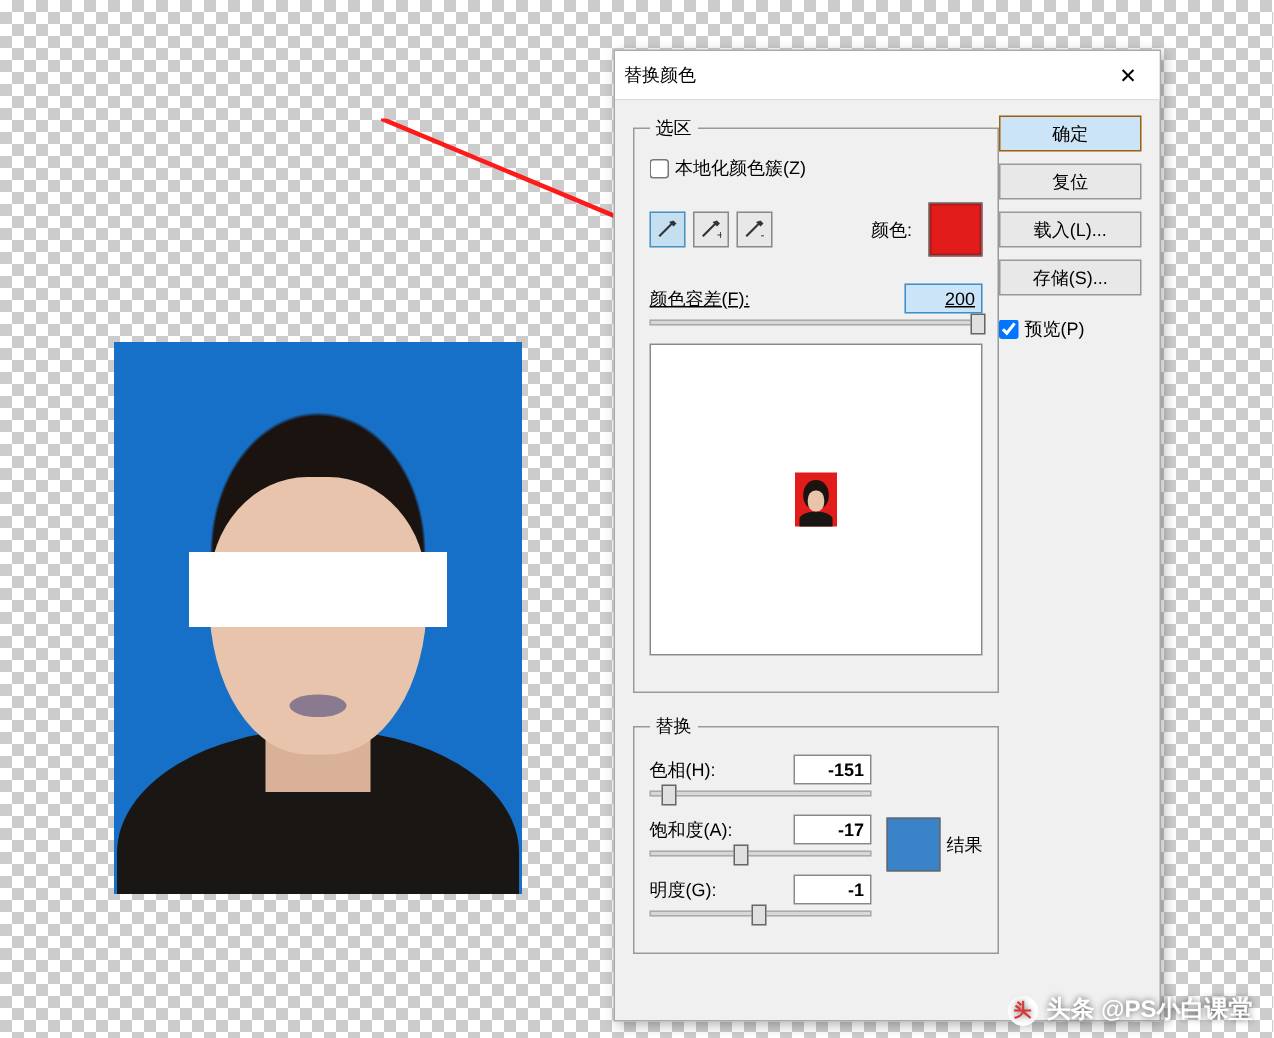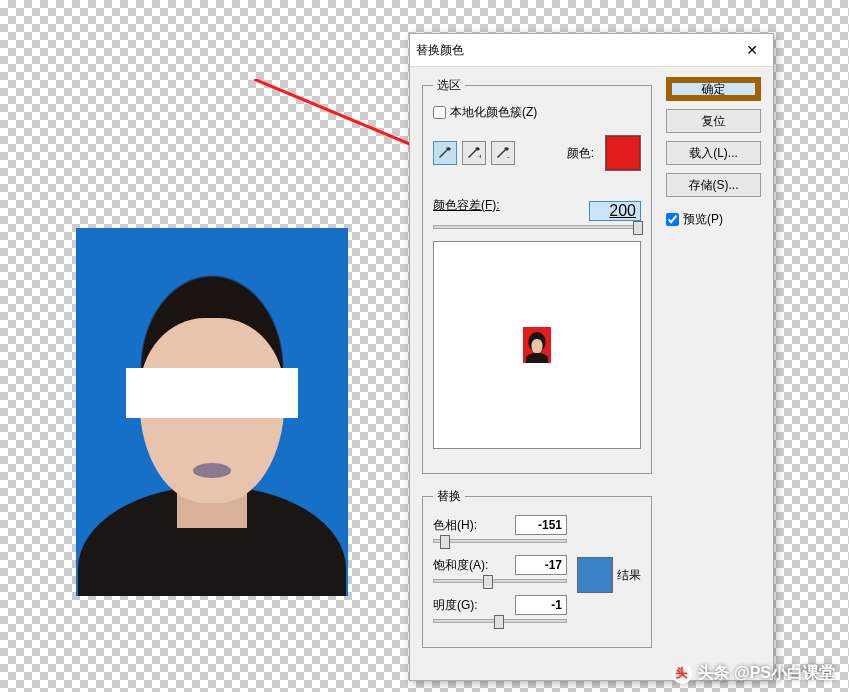--- a/index.html
+++ b/index.html
@@ -108,35 +108,35 @@
     }
     .title-text { flex: 1; font-size: 12px; }
     .close-btn {
       width: 30px; height: 22px;
       display: flex; align-items: center; justify-content: center;
       cursor: pointer; font-size: 14px;
     }
     .dialog-body {
       padding: 10px 12px;
       display: flex;
-      gap: 14px;
+      gap: 0;
     }
     .left-col { flex: 1; }
     .right-col { width: 95px; display: flex; flex-direction: column; gap: 8px; }
     .btn {
       height: 24px;
       background: #e8e8e8;
       border: 1px solid #999;
       font-size: 12px;
       cursor: pointer;
       display: flex;
       align-items: center;
       justify-content: center;
     }
-    .btn.primary { background: #cce4f7; border: 6px solid #a16207; }
+    .btn.primary { background: #cce4f7; border: 1px solid #a16207; }
     .preview-check { display: flex; align-items: center; gap: 4px; margin-top: 6px; }
     fieldset {
       border: 1px solid #999;
       padding: 10px 10px 12px 10px;
       margin-bottom: 14px;
     }
     legend { padding: 0 4px; font-size: 12px; }
     .local-check { display: flex; align-items: center; gap: 4px; margin-bottom: 14px; }
     .eyedropper-row {
       display: flex;
@@ -160,22 +160,21 @@
       cursor: pointer;
     }
     .fuzz-row { display: flex; align-items: center; gap: 6px; margin-bottom: 4px; text-decoration: underline; }
     .fuzz-label { flex: 1; }
     .num-input {
       width: 52px; height: 20px;
       border: 1px solid #3c8ec9;
       background: #fff;
       text-align: right;
       padding: 0 4px;
-      font-size: 16px;
-      margin-top: 12px;
+      font-size: 12px;
     }
     .num-input.highlight { background: #cce4f7; }
     .slider-track {
       height: 4px;
       background: #d8d8d8;
       border: 1px solid #aaa;
       position: relative;
       margin-bottom: 12px;
     }
     .slider-thumb {

